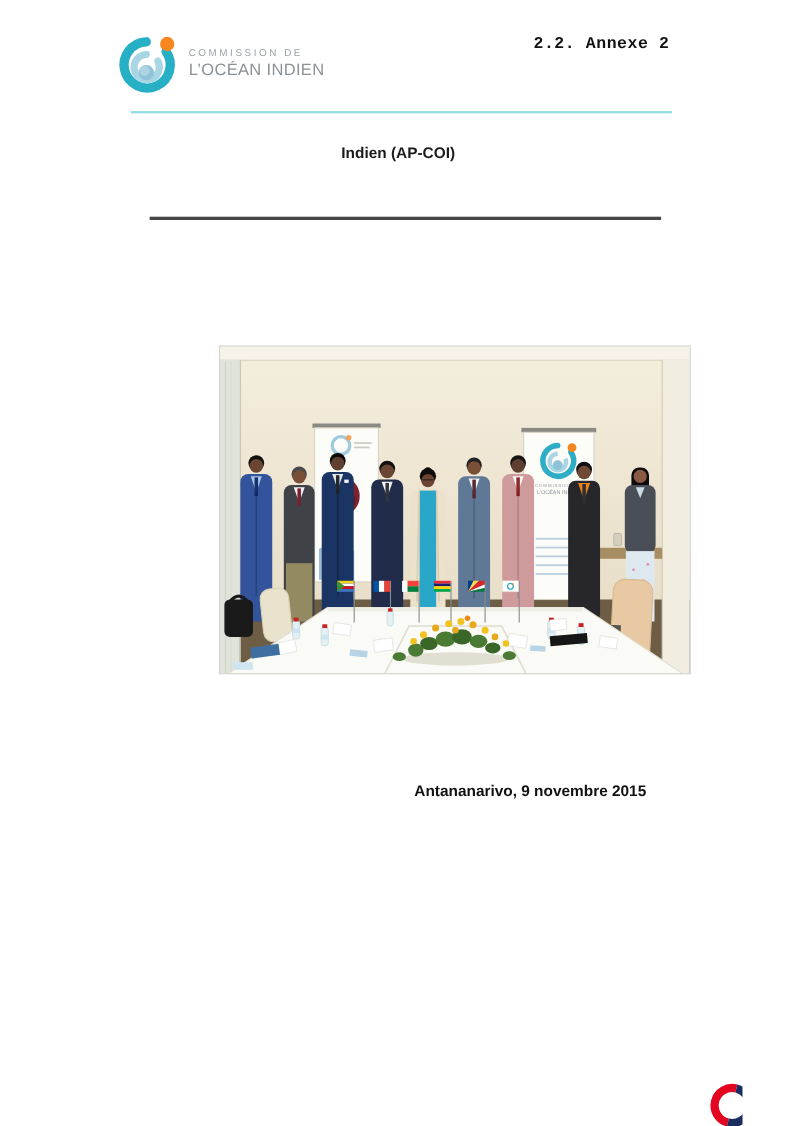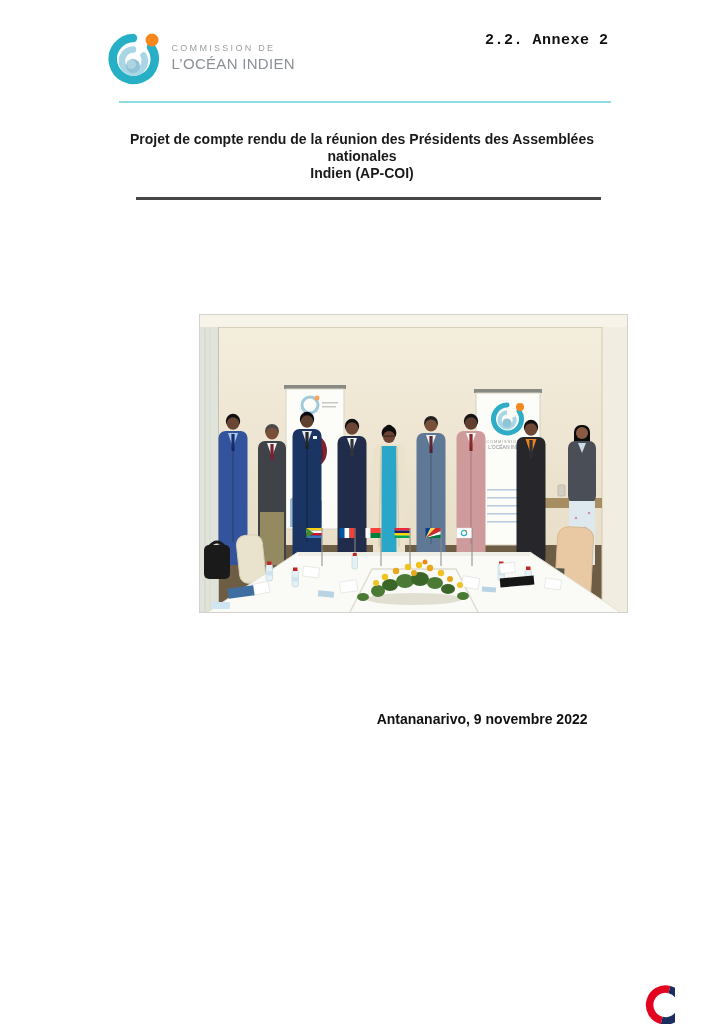--- a/index.html
+++ b/index.html
@@ -55,21 +55,20 @@
       <div class="coi-line1">COMMISSION DE</div>
       <div class="coi-line2">L’OCÉAN INDIEN</div>
     </div>
   </div>
 
   <div class="annex">2.2. Annexe 2</div>
 
   <div class="rule-teal"></div>
 
   <div class="title">
-    <div>Projet de compte rendu de la réunion des Présidents des Assemblées nationales</div>
     <div>Indien (AP-COI)</div>
   </div>
 
   <div class="rule-dark"></div>
 
   <figure class="photo" role="img" aria-label="Group photo of nine delegates standing behind a U-shaped conference table dressed in white cloth, with the desk flags of Comoros, France, Madagascar, Mauritius, Seychelles and the COI, water bottles, name cards and a yellow flower centerpiece; two Commission de l'océan Indien roll-up banners stand against a beige wall">
     <svg width="427" height="297" viewBox="0 0 427 297">
       <defs>
         <linearGradient id="wallG" x1="0" y1="0" x2="0" y2="1">
           <stop offset="0" stop-color="#f4eedd"></stop>
@@ -336,21 +335,21 @@
           <circle cx="241" cy="258" r="3.2" fill="#f0c320"></circle>
         <circle cx="250" cy="264" r="3" fill="#e8a81c"></circle>
           <circle cx="176" cy="268" r="3" fill="#f0c320"></circle>
         <circle cx="260" cy="270" r="3" fill="#f0c320"></circle>
           <circle cx="214" cy="258" r="3" fill="#e8a81c"></circle>
         <circle cx="225" cy="247" r="2.5" fill="#e88a1a"></circle>
       </g>
     </svg>
   </figure>
 
-  <div class="date">Antananarivo, 9 novembre 2022</div>
+  <div class="date">Antananarivo, 9 novembre 2015</div>
 
 
   <div class="afd">
     <svg width="46" height="46" viewBox="0 0 46 46">
       <g transform="rotate(14 23 23)">
         <path d="M 23,6 A 17 17 0 0 0 23,40" fill="none" stroke="#e30520" stroke-width="8"></path>
         <path d="M 23,6 A 17 17 0 0 1 23,40" fill="none" stroke="#1b2d5e" stroke-width="8"></path>
       </g>
     </svg>
     <div class="afd-text">

